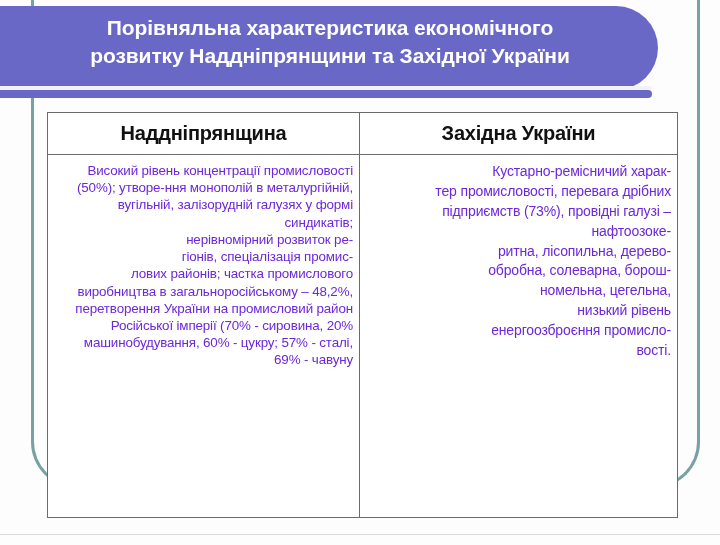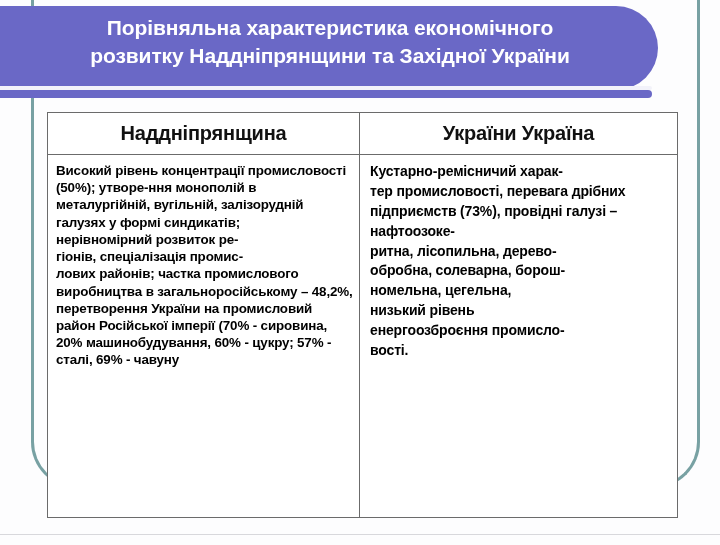--- a/index.html
+++ b/index.html
@@ -135,26 +135,27 @@
     align-items: center;
     justify-content: center;
     font-size: 20px;
     font-weight: bold;
     color: #111111;
     letter-spacing: -0.2px;
   }
   .td {
     padding: 7px 6px 6px 8px;
     font-size: 13.4px;
-    font-weight: bold;
-    color: #000000;
+    font-weight: normal;
+    color: #6d28d9;
     line-height: 1.285;
     letter-spacing: -0.15px;
     white-space: pre-line;
     box-sizing: border-box;
+    text-align: right;
   }
   .td.right {
     font-size: 14px;
     line-height: 1.42;
     padding-left: 10px;
   }
 </style>
 </head>
 <body>
 
@@ -165,21 +166,21 @@
   <div class="banner"></div>
   <div class="banner-strip"></div>
   <div class="banner-underline"></div>
   <div class="banner-title">Порівняльна характеристика економічного
 розвитку Наддніпрянщини та Західної України</div>
 
   <div class="table-wrap">
 
     <div class="thead">
       <div class="th col-left">Наддніпрянщина</div>
-      <div class="th col-right">України Україна</div>
+      <div class="th col-right">Західна України</div>
     </div>
 
     <div class="tbody">
       <div class="td col-left">Високий рівень концентрації промисловості (50%); утворе-ння монополій в металургійній, вугільній, залізорудній галузях у формі синдикатів;
 нерівномірний розвиток ре-
 гіонів, спеціалізація промис-
 лових районів; частка промислового виробництва в загальноросійському – 48,2%, перетворення України на промисловий район Російської імперії (70% - сировина, 20% машинобудування, 60% - цукру; 57% - сталі, 69% - чавуну</div>
       <div class="td right col-right">Кустарно-ремісничий харак-
 тер промисловості, перевага дрібних підприємств (73%), провідні галузі – нафтоозоке-
 ритна, лісопильна, дерево-

